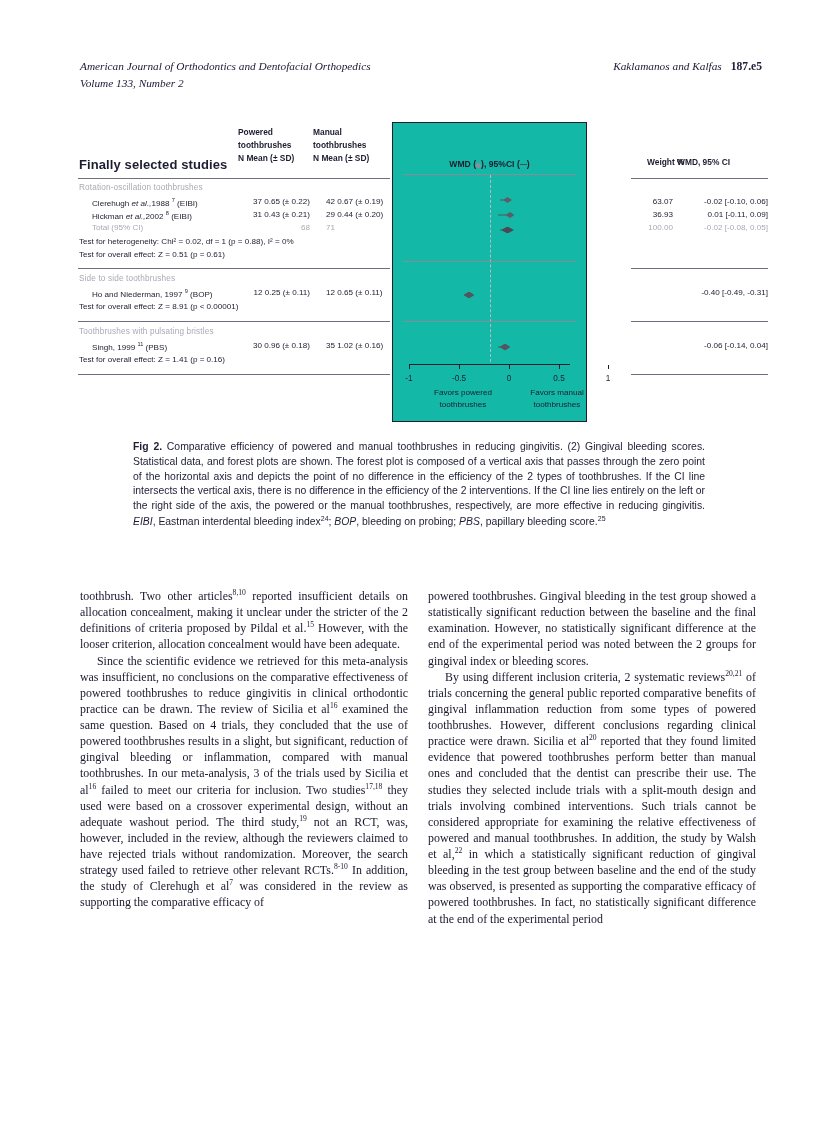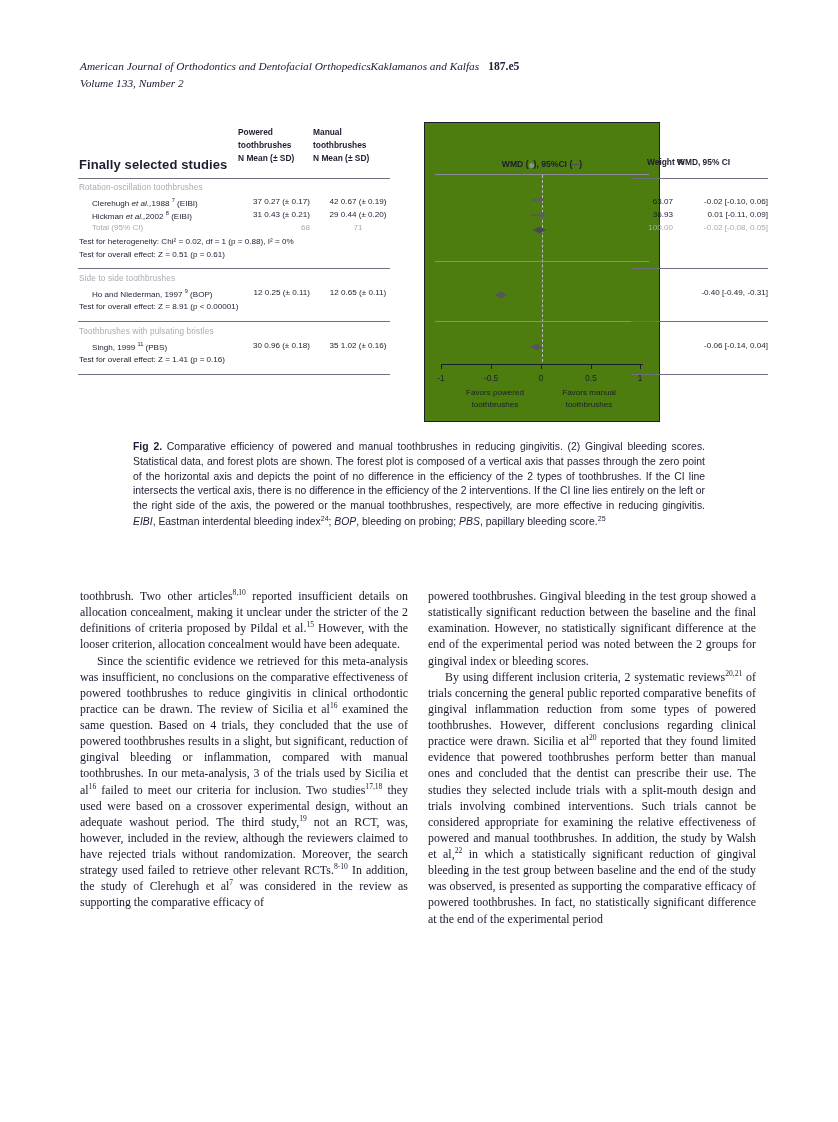--- a/index.html
+++ b/index.html
@@ -21,21 +21,21 @@
     position: absolute;
     left: 80px;
     top: 58px;
     width: 682px;
     font-family: "Liberation Serif", serif;
     font-style: italic;
     font-size: 11.3px;
     color: #20203c;
     line-height: 1.48;
   }
-  .rh-row { display: flex; align-items: baseline; }
+  .rh-row { display: flex; justify-content: space-between; align-items: baseline; }
   .rh-left { white-space: nowrap; }
   .rh-right { display: flex; align-items: baseline; gap: 9px; white-space: nowrap; }
   .rh-page {
     font-style: normal;
     font-weight: bold;
     font-size: 11.6px;
   }
   .rh-vol { display: block; }
 
   
@@ -112,46 +112,45 @@
   .row .name sup { font-size: 5.6px; vertical-align: super; }
   .row .pw {
     position: absolute;
     left: 160px;
     width: 72px;
     text-align: right;
     white-space: nowrap;
   }
   .row .mn {
     position: absolute;
-    left: 242px;
+    left: 248px;
     width: 76px;
-    text-align: center;
+    text-align: left;
     white-space: nowrap;
   }
   .row.total, .row.total .pw, .row.total .mn { color: #a9a9b4; }
   .row.total .name { left: 14px; }
 
   .stat {
     position: absolute;
     left: 1px;
     font-size: 8.1px;
     white-space: nowrap;
   }
 
   
   .plot {
     position: absolute;
     left: 314px;
     top: 0;
-    width: 236px;
+    width: 195px;
     height: 300px;
     border: 1.7px solid #1d1d30;
-    background: #4d7c0f;
+    background: #14b8a6;
     box-sizing: border-box;
-    margin-left: 32px;
   }
   .plot-title {
     position: absolute;
     left: 0; right: 0;
     top: 36px;
     text-align: center;
     font-family: "Liberation Sans", sans-serif;
     font-weight: bold;
     font-size: 8.6px;
     color: #1d1d30;
@@ -346,21 +345,21 @@
         <div>toothbrushes</div>
         <div class="nmean">N  Mean (± SD)</div>
       </div>
     </div>
 
     <div class="rule" style="top:56px;"></div>
 
     <div class="grp-title" style="top:61px;">Rotation-oscillation  toothbrushes</div>
     <div class="row" style="top:75px;">
       <span class="name"><span>Clerehugh </span><i>et al.,</i><span>1988 </span><sup>7</sup><span> (EIBI)</span></span>
-      <span class="pw">37 0.27 (± 0.17)</span>
+      <span class="pw">37 0.65 (± 0.22)</span>
       <span class="mn">42 0.67 (± 0.19)</span>
     </div>
     <div class="row" style="top:88px;">
       <span class="name"><span>Hickman </span><i>et al.,</i><span>2002 </span><sup>8</sup><span> (EIBI)</span></span>
       <span class="pw">31 0.43 (± 0.21)</span>
       <span class="mn">29 0.44 (± 0.20)</span>
     </div>
     <div class="row total" style="top:101px;">
       <span class="name">Total (95% CI)</span>
       <span class="pw">68</span>

